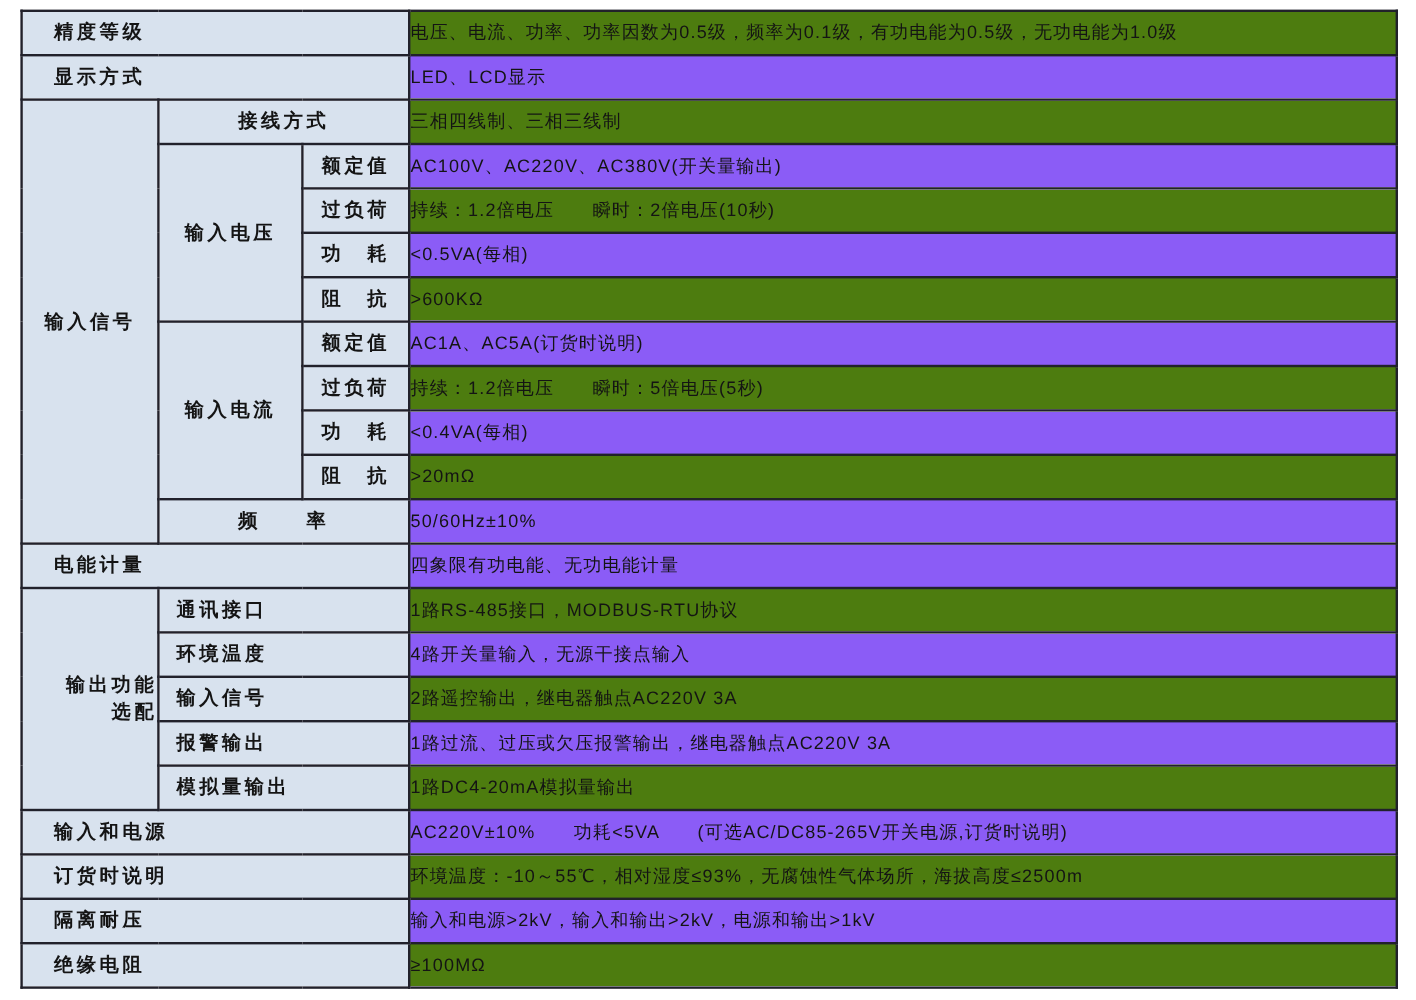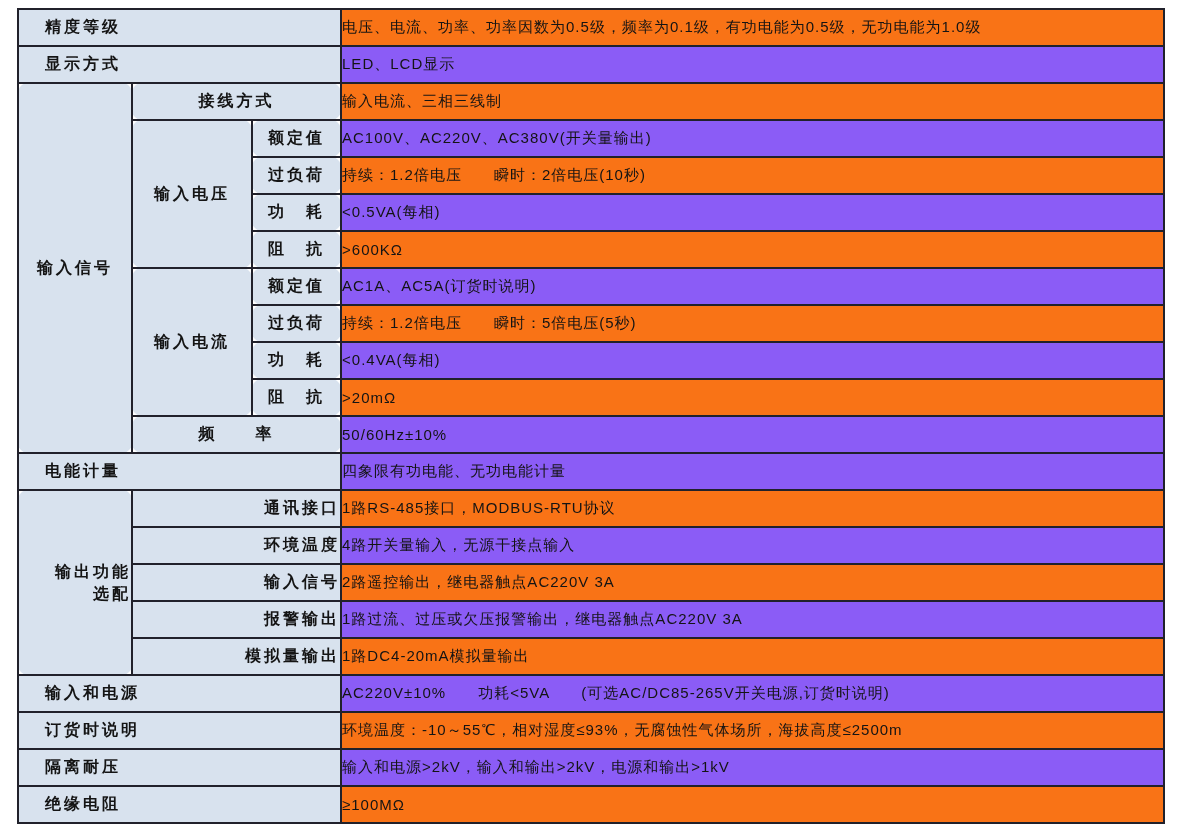--- a/index.html
+++ b/index.html
@@ -17,30 +17,30 @@
     color:#141414;
     overflow:hidden;
     white-space:nowrap;
   }
   td.lab{
     background:#d8e2ee;
     font-weight:bold;
     font-size:16px;
     letter-spacing:3px;
   }
-  td.lab.c{text-align:center;border-radius:10px;}
+  td.lab.c{text-align:center;}
   td.lab.lpad{padding-left:26px;}
-  td.lab.spad{padding-left:14px;text-align:right;}
+  td.lab.spad{padding-left:14px;}
   td.val{
     font-size:15px;
     letter-spacing:1px;
     padding-left:9px;
     font-weight:normal;
   }
-  td.val.blue{background:#f97316;}
+  td.val.blue{background:#4d7c0f;}
   td.val.white{background:#8b5cf6;}
   td.lab .two-line{line-height:1.35;display:block;text-align:right;}
 </style>
 </head>
 <body>
 
 <table class="spec">
   <colgroup>
     <col style="width:114px">
     <col style="width:120px">
@@ -55,21 +55,21 @@
   </tr>
 
   <tr>
     <td class="lab lpad" colspan="3">显示方式</td>
     <td class="val white">LED、LCD显示</td>
   </tr>
 
   <tr>
     <td class="lab c" rowspan="10">输入信号</td>
     <td class="lab c" colspan="2">接线方式</td>
-    <td class="val blue">输入电流、三相三线制</td>
+    <td class="val blue">三相四线制、三相三线制</td>
   </tr>
 
   <tr>
     <td class="lab c" rowspan="4">输入电压</td>
     <td class="lab c">额定值</td>
     <td class="val white">AC100V、AC220V、AC380V(开关量输出)</td>
   </tr>
 
   <tr>
     <td class="lab c">过负荷</td>

